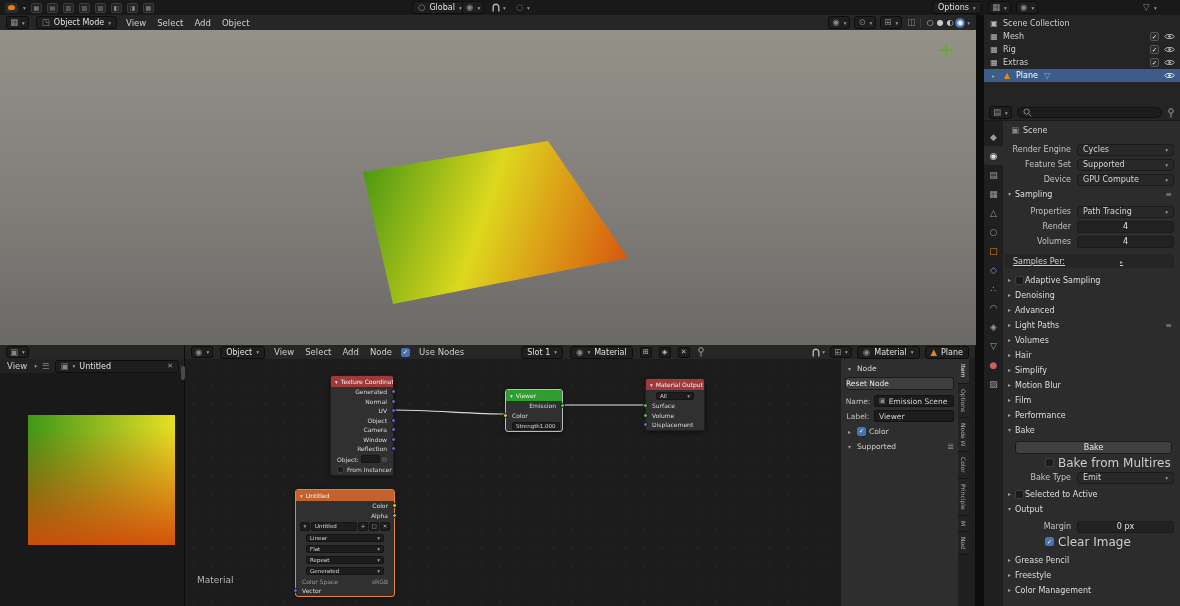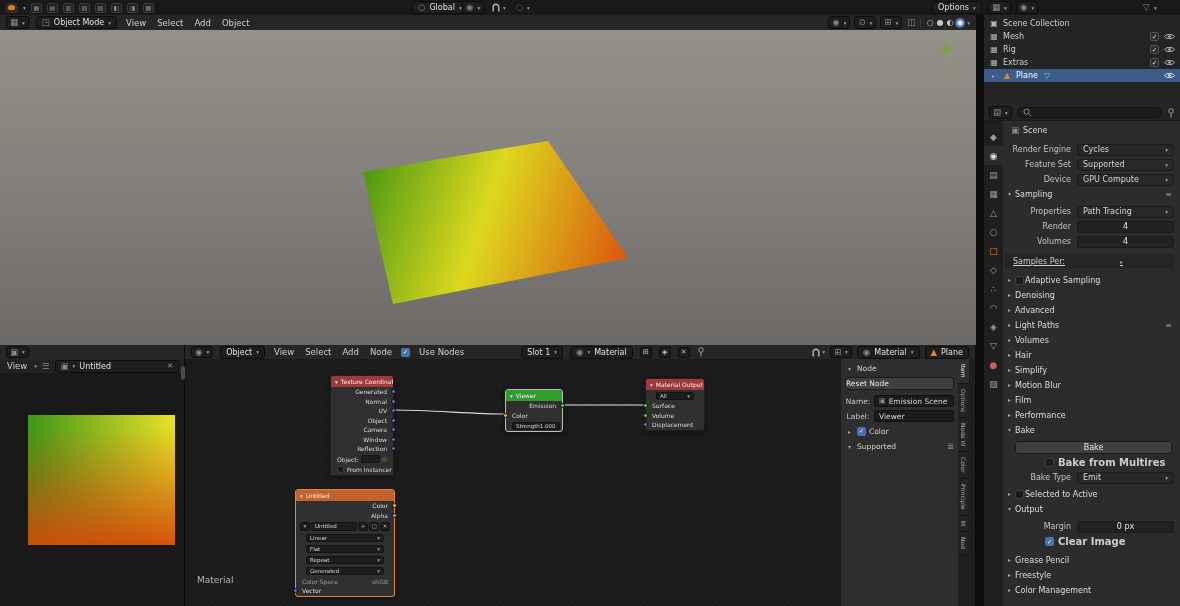--- a/index.html
+++ b/index.html
@@ -68,21 +68,21 @@
   .pnum { flex:1; background:#222; border:1px solid #1b1b1b; border-radius:3px; height:12px;
           display:flex; align-items:center; justify-content:center; font-size:8px; color:#e3e3e3; }
   .psec { display:flex; height:13px; margin-bottom:2px; gap:1px; font-size:8px;
           color:#dedede; padding-right:2px; }
   .psec .preset { margin-left:auto; color:#9a9a9a; font-size:8px; }
   .psub { display:flex; align-items:center; height:14px; margin-bottom:2px; background:#252525;
           border-radius:2px; padding:0 8px; font-size:8px; color:#cfcfcf;text-decoration:underline; }
   .pbtn { flex:1; background:#404040; border:1px solid #1a1a1a; border-radius:3px; height:13px;
           display:flex; align-items:center; justify-content:center; font-size:8px; color:#e8e8e8; }
   .mt4{margin-top:4px;} .mt6{margin-top:6px;} .mt8{margin-top:8px;}
-  .cblab { font-size:10px; color:#cdcdcd; margin-left:4px;font-weight:bold; }
+  .cblab { font-size:12px; color:#cdcdcd; margin-left:4px; }
 
   
   #imged-h1 { left:0; top:345px; width:184px; height:14px; }
   #imged-h2 { left:0; top:359px; width:184px; height:14px; background:#222; display:flex;
               align-items:center; gap:5px; padding:0 5px; }
   #imged-canvas { left:0; top:373px; width:184px; height:233px; background:#191919; }
   #grad-img { position:absolute; left:28px; top:42px; width:147px; height:130px;
               background:linear-gradient(to bottom, rgba(160,60,5,0) 10%, rgba(210,72,10,0.92) 100%),
                          linear-gradient(to right, #3f9718, #e8df25); }
 

